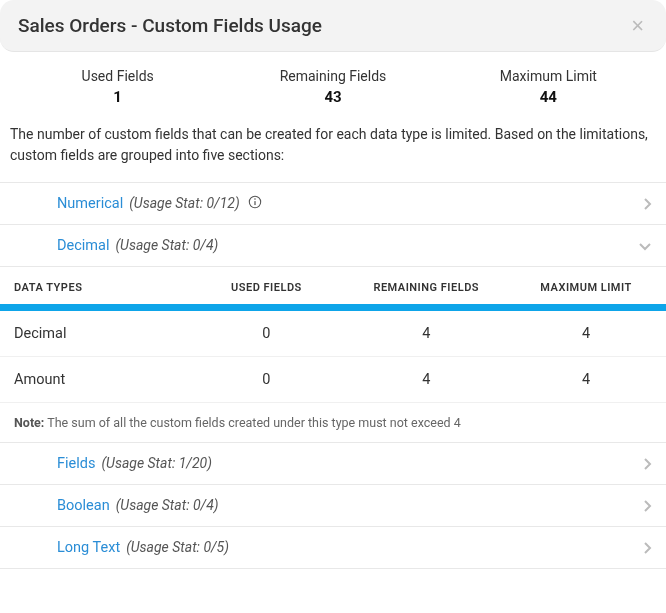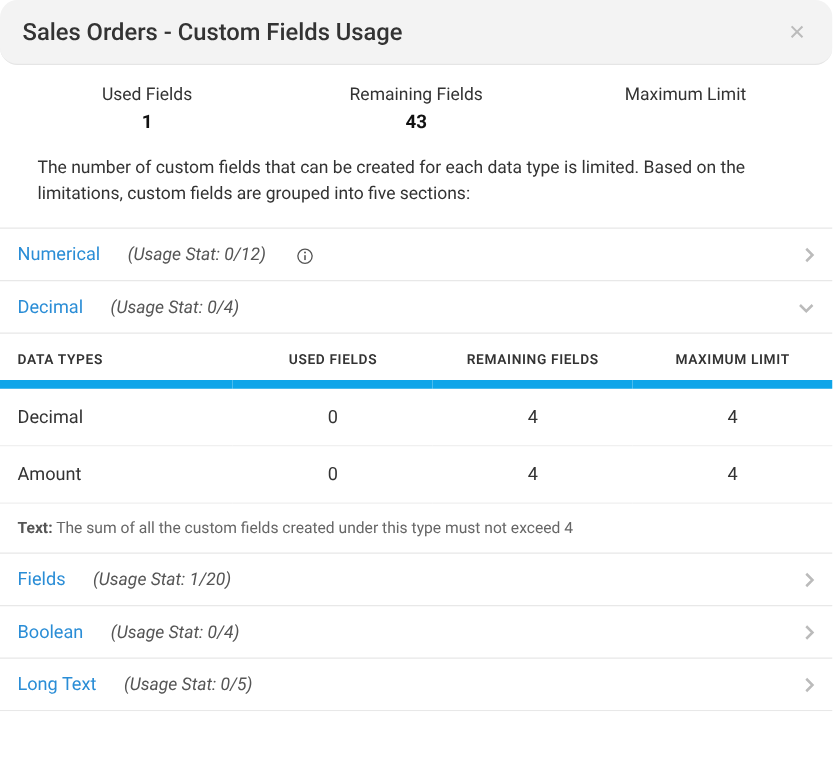--- a/index.html
+++ b/index.html
@@ -50,37 +50,37 @@
     .stat-value {
       font-size: 15px;
       font-weight: 700;
       color: #111;
     }
     .description {
       font-size: 14px;
       color: #333;
       line-height: 1.5;
       padding: 0 10px 16px;
-      margin-left: 20px;
     }
     .section-list {
       border-top: 1px solid #e8e8e8;
     }
     .section-header {
       display: flex;
       align-items: center;
       justify-content: space-between;
       padding: 12px 14px;
       border-bottom: 1px solid #e8e8e8;
       cursor: pointer;
     }
     .section-title-wrap {
       display: flex;
-      align-items: flex-end;
-      gap: 22px;
+      align-items: flex-start;
+      gap: 6px;
+      margin-left: 43px;
     }
     .section-name {
       color: #2a8dd6;
       font-size: 14.5px;
     }
     .section-usage {
       color: #555;
       font-style: italic;
       font-size: 14px;
     }
@@ -146,20 +146,21 @@
     <div class="stat">
       <div class="stat-label">Used Fields</div>
       <div class="stat-value">1</div>
     </div>
     <div class="stat">
       <div class="stat-label">Remaining Fields</div>
       <div class="stat-value">43</div>
     </div>
     <div class="stat">
       <div class="stat-label">Maximum Limit</div>
+      <div class="stat-value">44</div>
     </div>
   </div>
 
   <p class="description">The number of custom fields that can be created for each data type is limited. Based on the limitations, custom fields are grouped into five sections:</p>
 
   <div class="section-list">
 
     <div class="section-header">
       <div class="section-title-wrap">
         <span class="section-name">Numerical</span>
@@ -210,21 +211,21 @@
         <tr>
           <td>Amount</td>
           <td class="center">0</td>
           <td class="center">4</td>
           <td class="center">4</td>
         </tr>
       </tbody>
     </table>
 
     <div class="note-row">
-      <span class="note-label">Text:</span><span> The sum of all the custom fields created under this type must not exceed 4</span>
+      <span class="note-label">Note:</span><span> The sum of all the custom fields created under this type must not exceed 4</span>
     </div>
 
     <div class="section-header">
       <div class="section-title-wrap">
         <span class="section-name">Fields</span>
         <span class="section-usage">(Usage Stat: 1/20)</span>
       </div>
       <span class="chevron">
         <svg width="10" height="14" viewBox="0 0 10 14">
             <path d="M3 2 L8 7 L3 12" fill="none" stroke="#bbb" stroke-width="2"></path>

